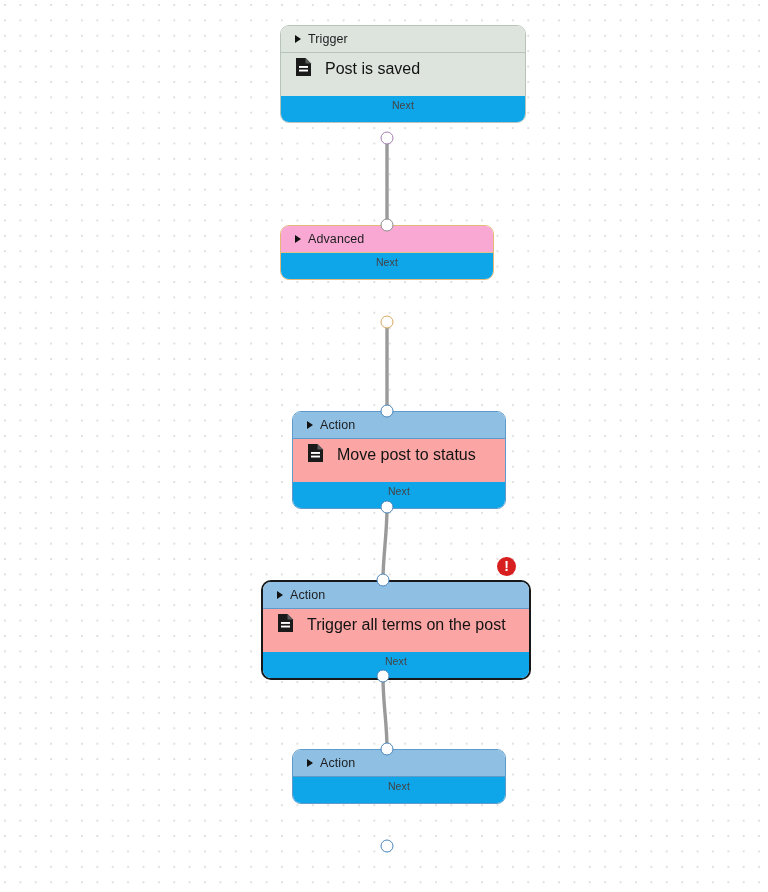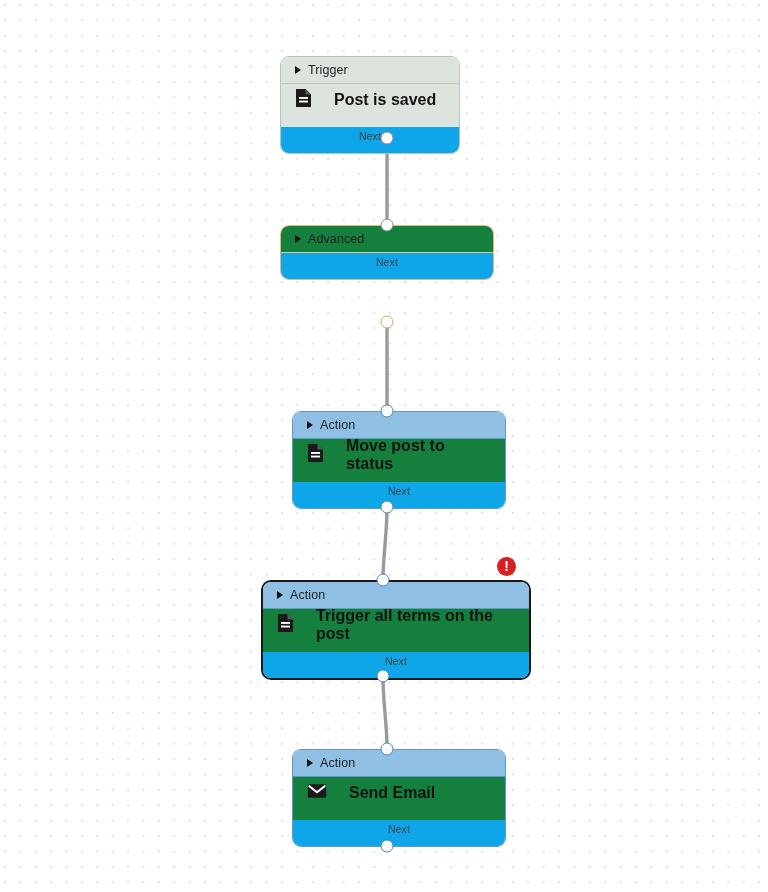--- a/index.html
+++ b/index.html
@@ -58,26 +58,25 @@
     display: inline-block;
     width: 0; height: 0;
     border-left: 6.5px solid #111111;
     border-top: 4.4px solid transparent;
     border-bottom: 4.4px solid transparent;
   }
 
   .node-bd {
     display: flex;
     align-items: center;
-    gap: 22px;
+    gap: 13px;
     height: 43px;
     padding: 0 12px 12px 14px;
     font-size: 16px;
     color: #131313;
-    font-weight: bold;
   }
 
   .node-ft {
     position: relative;
     height: 26px;
     background: #0ea5e9;
     display: flex;
     align-items: flex-start;
     justify-content: center;
     padding-top: 3px;
@@ -91,26 +90,26 @@
   }
 
   .node-ico { flex: 0 0 auto; display: block; }
 
   
   .n-trigger  { border: 1.1px solid #b9c4b9; }
   .n-trigger .node-hd { background: #dde4dd; border-bottom: 1.1px solid #b9c4b9; }
   .n-trigger .node-bd { background: #dde4dd; }
 
   .n-advanced { border: 1.1px solid #e4b978; }
-  .n-advanced .node-hd { background: #15803d; border-bottom: 1.1px solid #e4c189; }
+  .n-advanced .node-hd { background: #f9a8d4; border-bottom: 1.1px solid #e4c189; }
   .n-advanced .node-bd { background: #f7dfb9; }
 
   .n-action   { border: 1.1px solid #5e9bcb; margin-left: 12px; }
   .n-action .node-hd { background: #8fbfe2; border-bottom: 1.1px solid #5e9bcb; }
-  .n-action .node-bd { background: #15803d; }
+  .n-action .node-bd { background: #fca5a5; }
 
   .n-action.is-selected { border: 2.1px solid #16181a; border-radius: 10px; }
   .n-action.is-selected .node-hd { border-bottom: 1.1px solid #5e9bcb; }
 
   
   .port {
     position: absolute;
     width: 13px; height: 13px;
     border-radius: 50%;
     background: #ffffff;
@@ -146,21 +145,21 @@
 
 <div id="canvas">
 
   <svg id="edges" viewBox="0 0 768 892" width="768" height="892">
     <path d="M387,138 C387,170 387,195 387,225" fill="none" stroke="#9a9a9a" stroke-width="3.4" stroke-linecap="round"></path>
     <path d="M387,322 C387,355 387,382 387,411" fill="none" stroke="#9a9a9a" stroke-width="3.4" stroke-linecap="round"></path>
     <path d="M387,507 C387,535 383,556 383,580" fill="none" stroke="#9a9a9a" stroke-width="3.4" stroke-linecap="round"></path>
     <path d="M383,676 C383,705 387,722 387,749" fill="none" stroke="#9a9a9a" stroke-width="3.4" stroke-linecap="round"></path>
   </svg>
 
-  <div class="node n-trigger" style="left:280px; top:56px; width:180px;">
+  <div class="node n-trigger" style="left:280px; top:25px; width:246px;">
     <div class="node-hd">
       <span class="tri"></span>
       <span>Trigger</span>
     </div>
     <div class="node-bd">
       <span class="node-ico">
         <svg width="17" height="20" viewBox="0 0 17 20">
           <path d="M1,1 H10.5 L16,6.5 V19 H1 Z" fill="#1a1a1a"></path>
           <path d="M10.5,1 L16,6.5 H10.5 Z" fill="#5a5a5a"></path>
           <rect x="4" y="9" width="9" height="1.9" fill="#ffffff"></rect>
@@ -235,29 +234,20 @@
 
   <div class="err-badge" style="left:497px; top:557px;">
     <span class="bang">!</span>
   </div>
 
   <div class="node n-action" style="left:280px; top:749px; width:214px;">
     <div class="node-hd">
       <span class="tri"></span>
       <span>Action</span>
     </div>
-    <div class="node-bd">
-      <span class="node-ico">
-        <svg width="20" height="16" viewBox="0 0 20 16">
-          <rect x="0.8" y="1.2" width="18.4" height="13.6" rx="1.6" fill="#1a1a1a"></rect>
-          <path d="M2.4,3.2 L10,9.3 L17.6,3.2" fill="none" stroke="#ffffff" stroke-width="2.1" stroke-linecap="round" stroke-linejoin="round"></path>
-        </svg>
-      </span>
-      <span>Send Email</span>
-    </div>
     <div class="node-ft">
       <span class="ft-label">Next</span>
     </div>
   </div>
   <div class="port port-blue" style="left:387px; top:749px;"></div>
   <div class="port port-blue" style="left:387px; top:846px;"></div>
 
 </div>
 
 </body></html>

